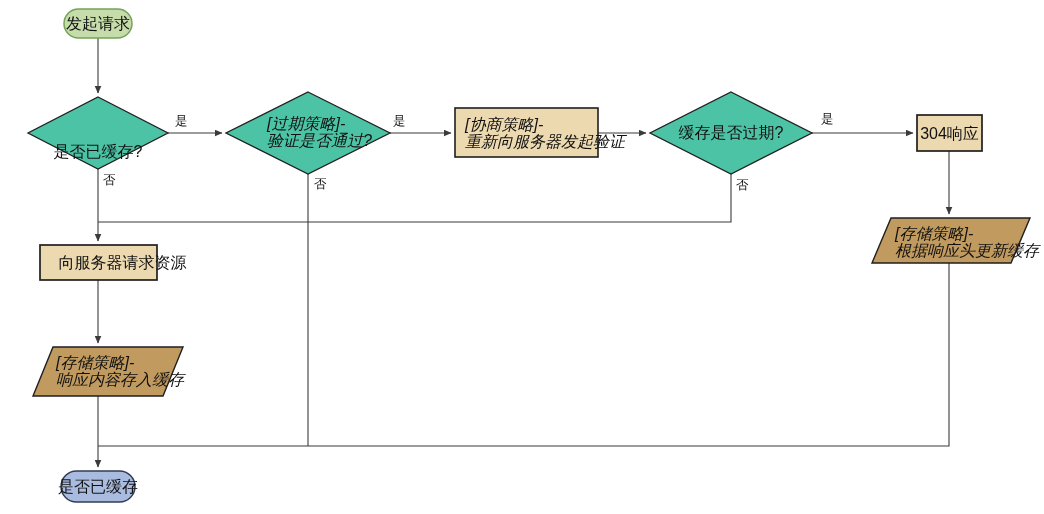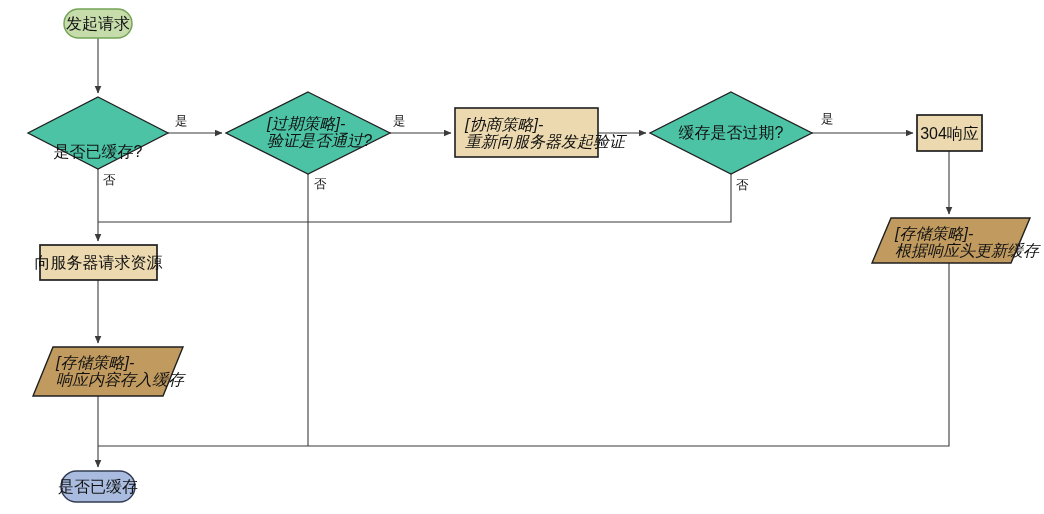--- a/index.html
+++ b/index.html
@@ -99,21 +99,21 @@
 
   <div class="lbl center" style="left:651px;top:125px;width:160px;height:15px;">缓存是否过期?</div>
 
   <div class="lbl center" style="left:917px;top:115px;width:65px;height:36px;">304响应</div>
 
   <div class="lbl" style="left:895px;top:225px;">
     <span class="line">[存储策略]-</span>
     <span class="line">根据响应头更新缓存</span>
   </div>
 
-  <div class="lbl center" style="left:40px;top:245px;width:117px;height:35px;">向服务器请求资源</div>
+  <div class="lbl center" style="left:40px;top:245px;width:117px;height:35px;padding-left:24px;">向服务器请求资源</div>
 
   <div class="lbl" style="left:56px;top:354px;">
     <span class="line">[存储策略]-</span>
     <span class="line">响应内容存入缓存</span>
   </div>
 
   <div class="lbl center" style="left:61px;top:471px;width:74px;height:31px;">是否已缓存</div>
 
   <div class="edge-lbl" style="left:175px;top:113px;">是</div>
   <div class="edge-lbl" style="left:103px;top:172px;">否</div>

